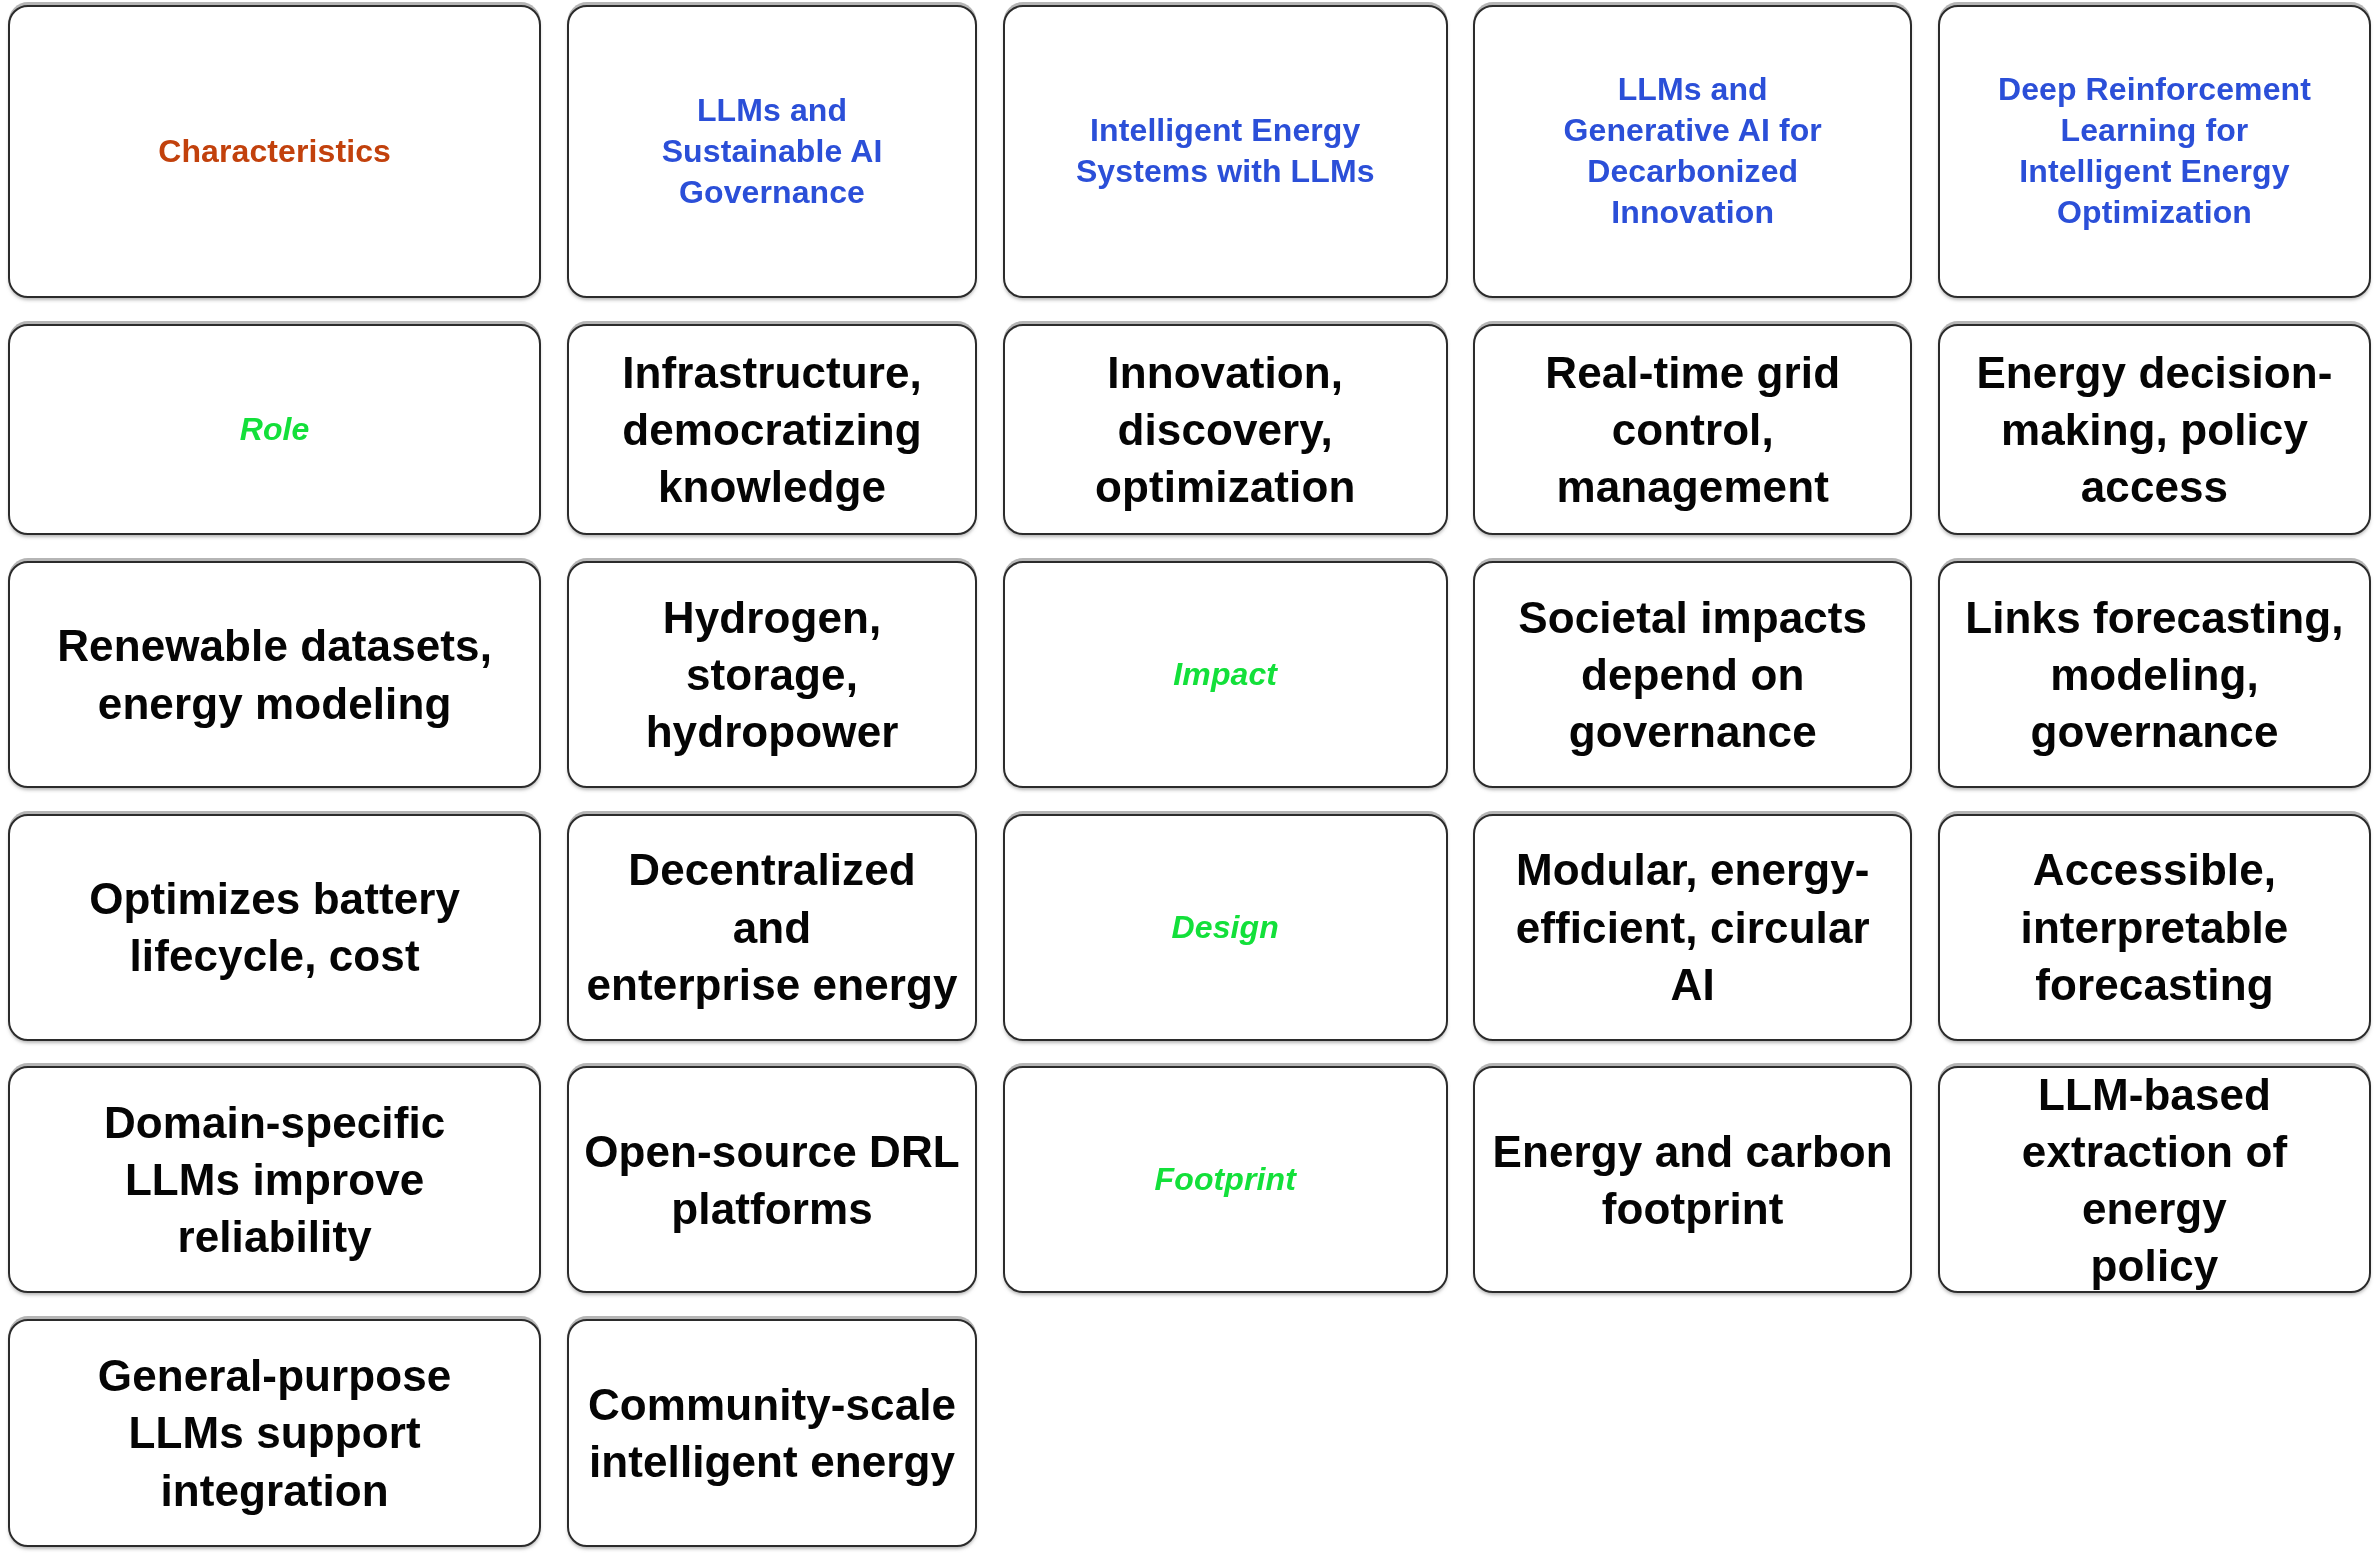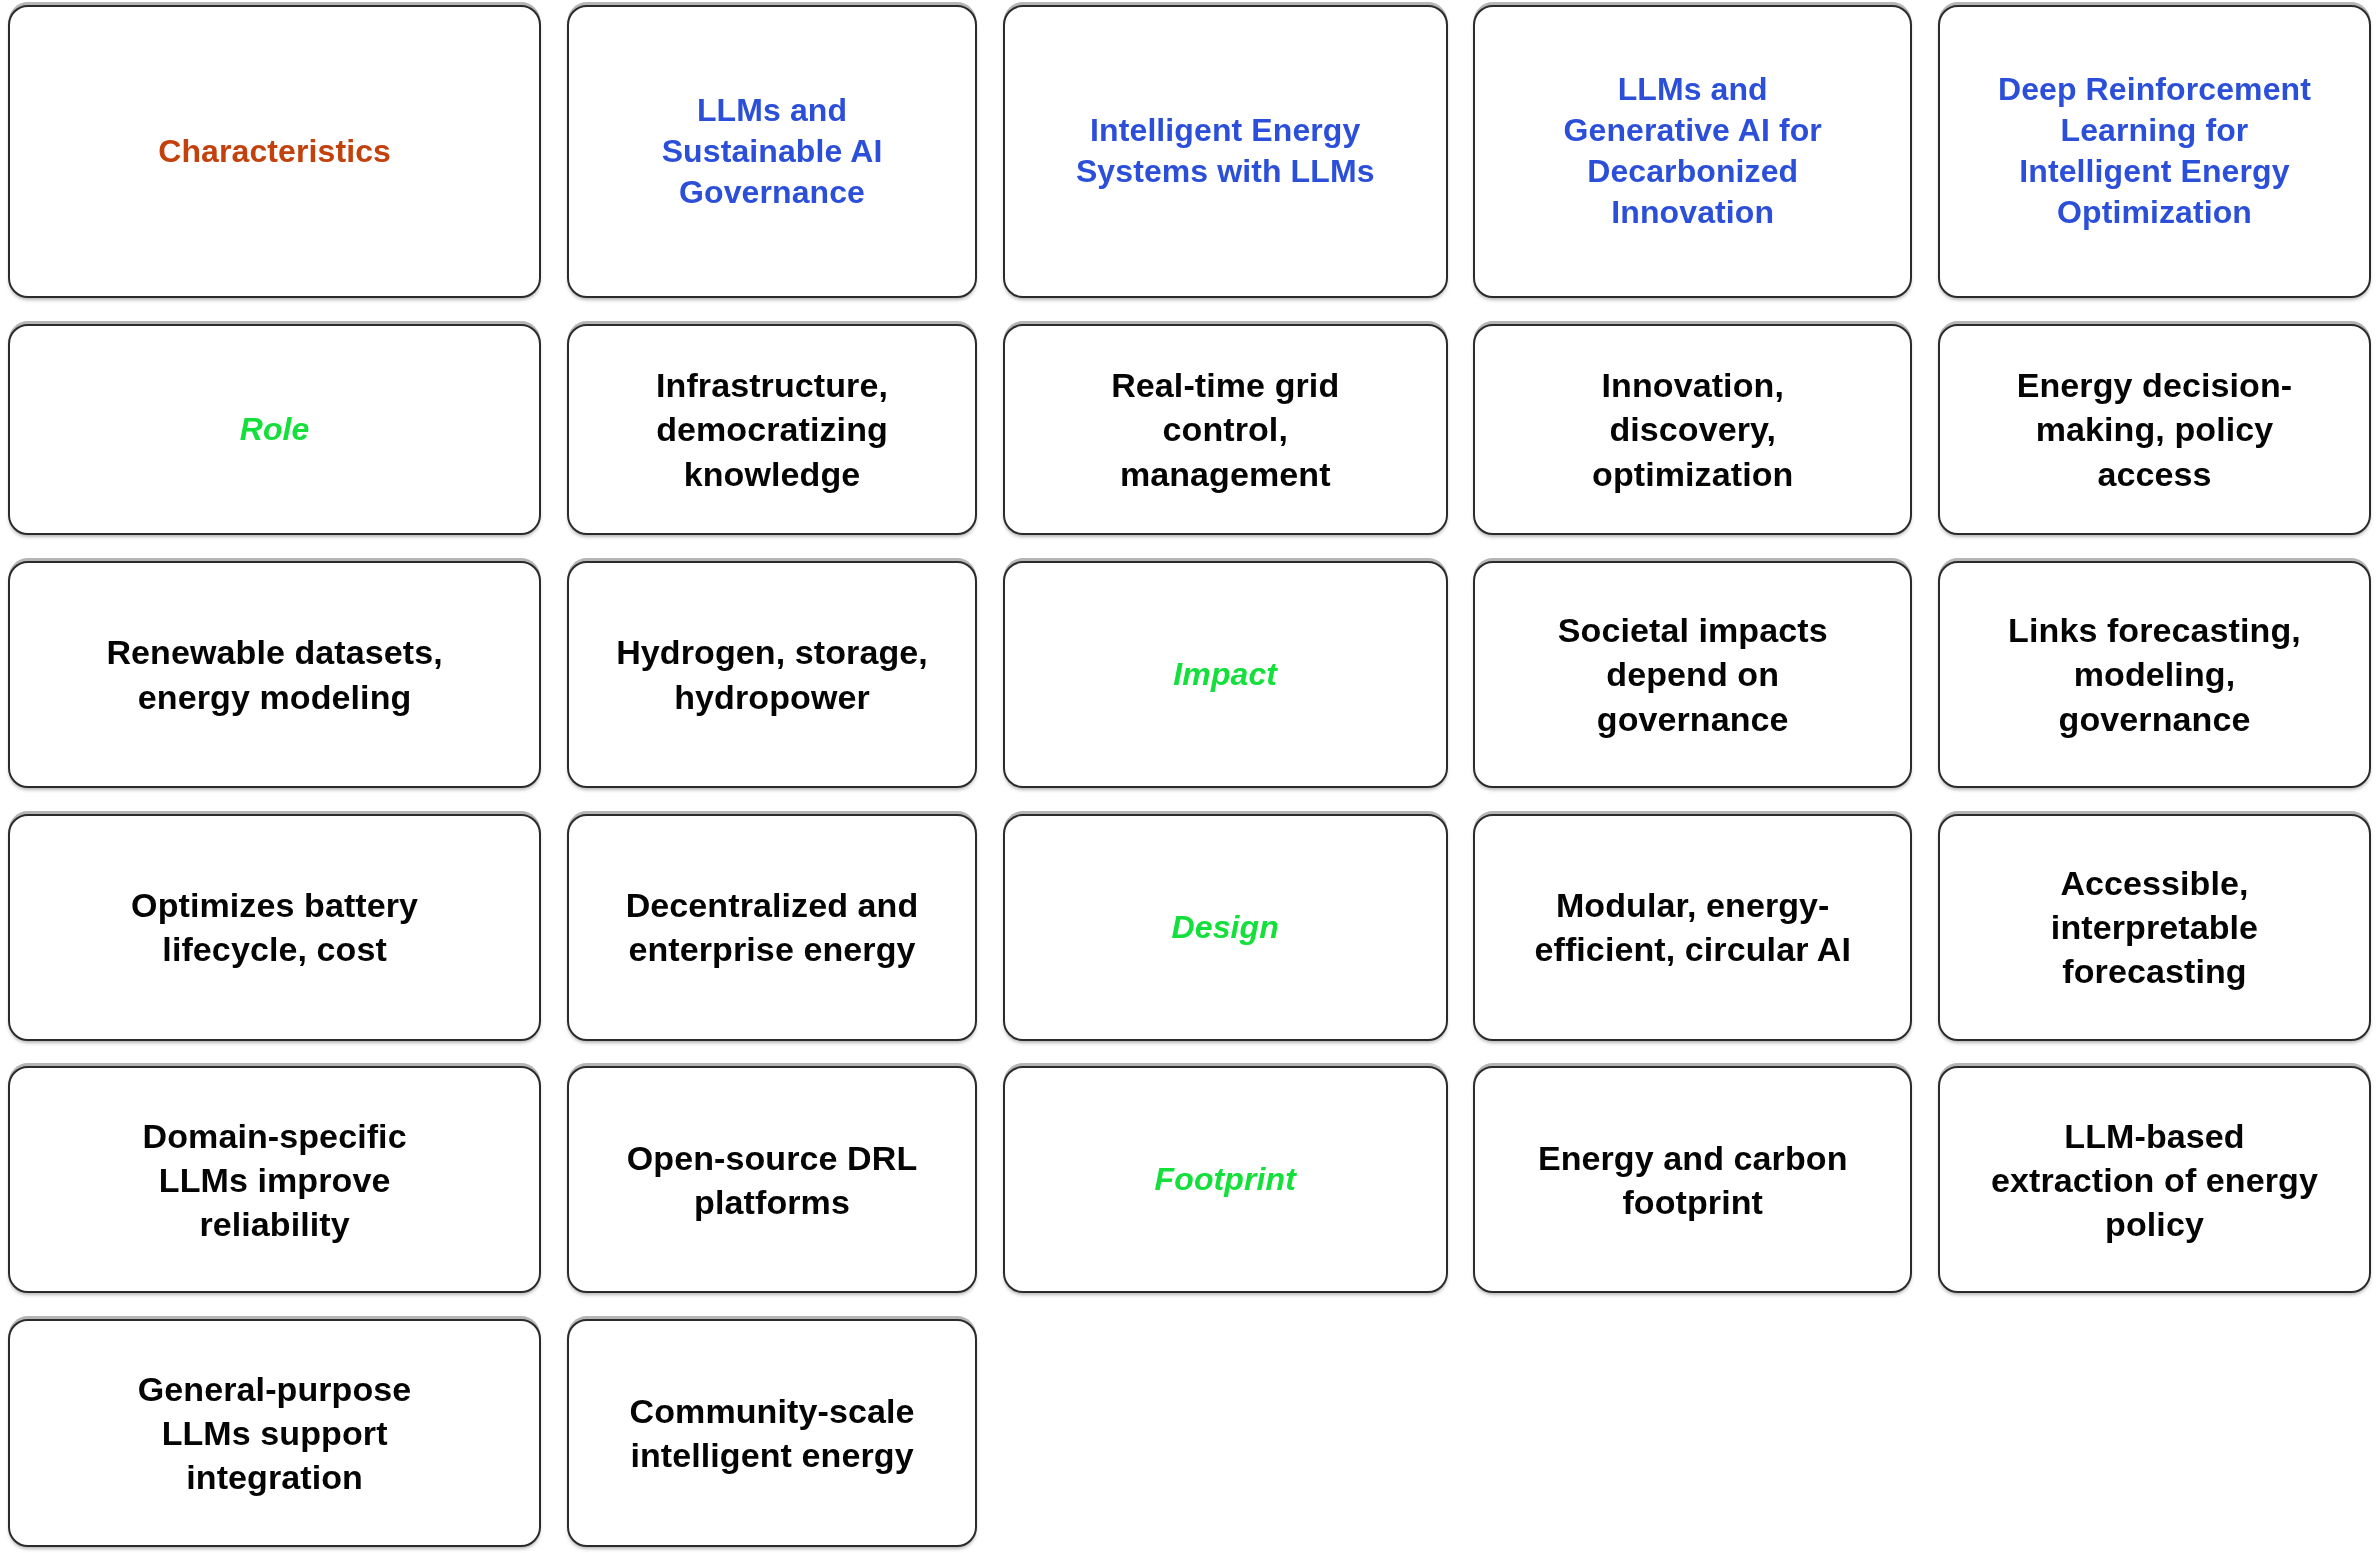--- a/index.html
+++ b/index.html
@@ -67,21 +67,21 @@
   
   .row-label .cell-text {
     color: #13e03a;
     font-size: 32px;
     font-style: italic;
   }
 
   
   .body-cell .cell-text {
     color: #050505;
-    font-size: 34px;
+    font-size: 44px;
     line-height: 1.30;
   }
 </style>
 </head>
 <body>
 
 <div class="matrix">
 
   <div class="cell hdr-corner">
     <span class="cell-text">Characteristics</span>
@@ -110,29 +110,29 @@
 
   <div class="cell row-label">
     <span class="cell-text">Role</span>
   </div>
   <div class="cell body-cell">
     <span class="cell-text">Infrastructure,
 democratizing
 knowledge</span>
   </div>
   <div class="cell body-cell">
+    <span class="cell-text">Innovation,
+discovery,
+optimization</span>
+  </div>
+  <div class="cell body-cell">
     <span class="cell-text">Real-time grid
 control,
 management</span>
   </div>
-  <div class="cell body-cell">
-    <span class="cell-text">Innovation,
-discovery,
-optimization</span>
-  </div>
 
   <div class="cell body-cell">
     <span class="cell-text">Energy decision-
 making, policy
 access</span>
   </div>
   <div class="cell body-cell">
     <span class="cell-text">Renewable datasets,
 energy modeling</span>
   </div>

